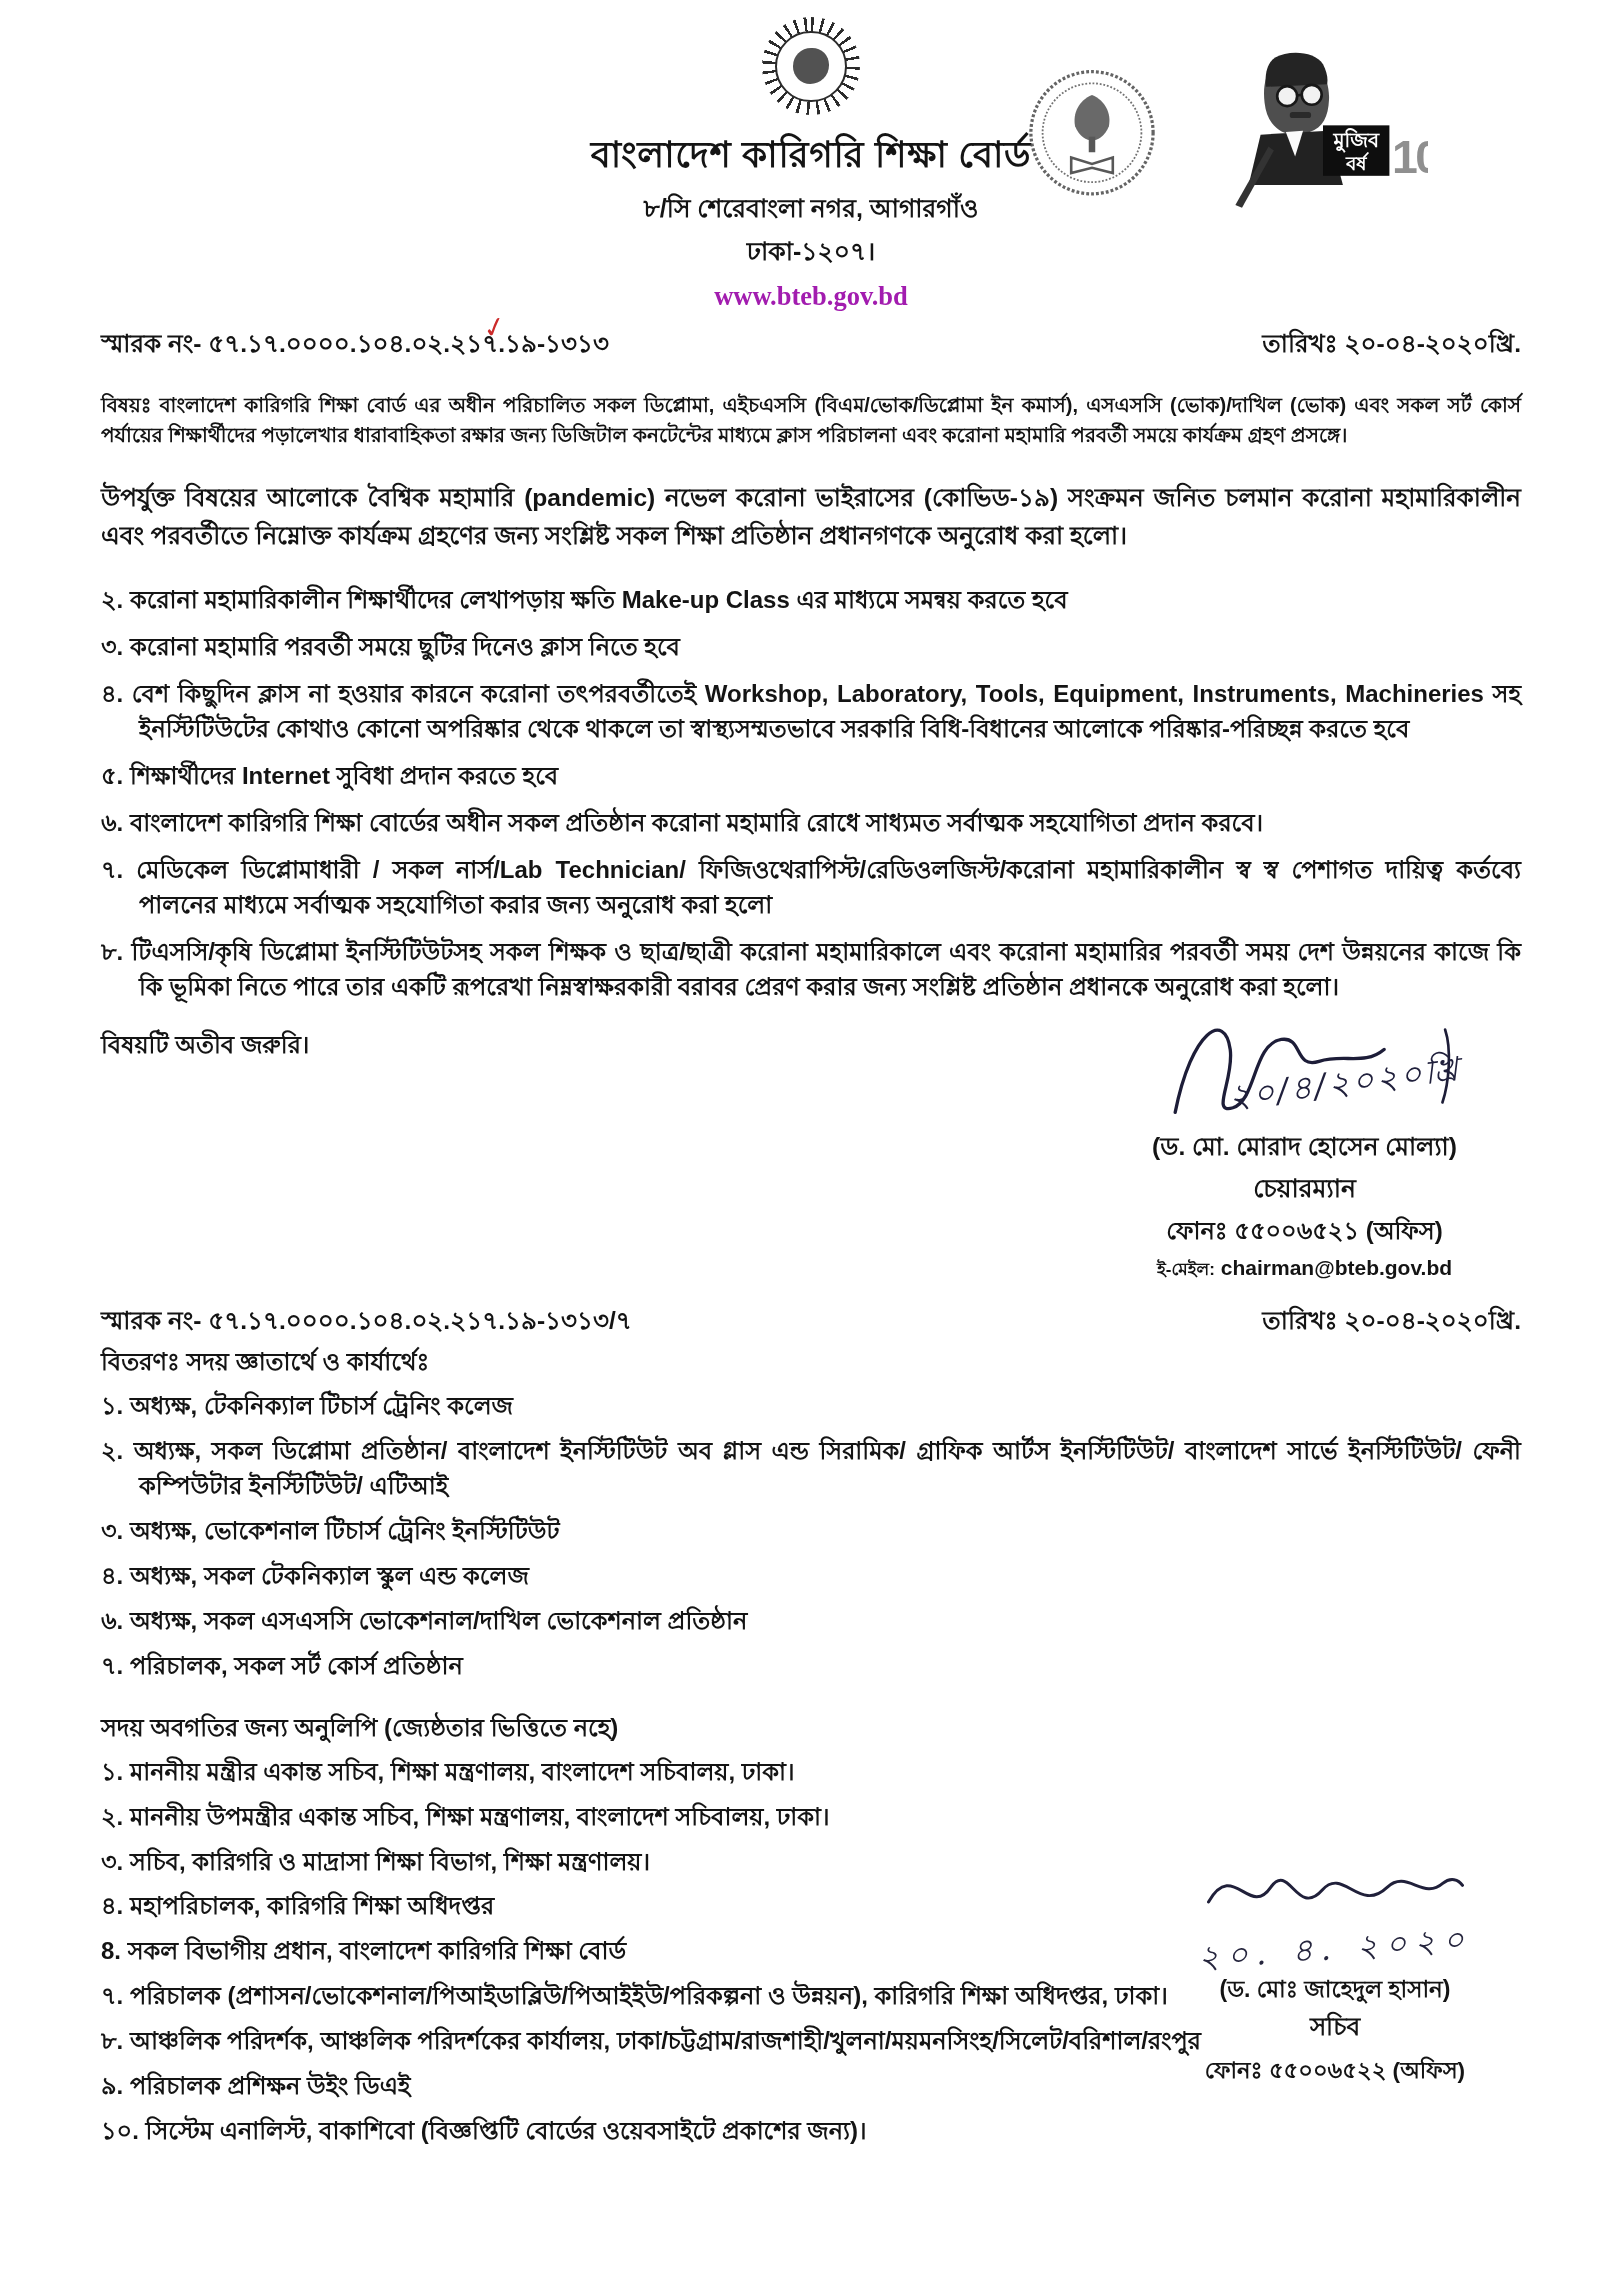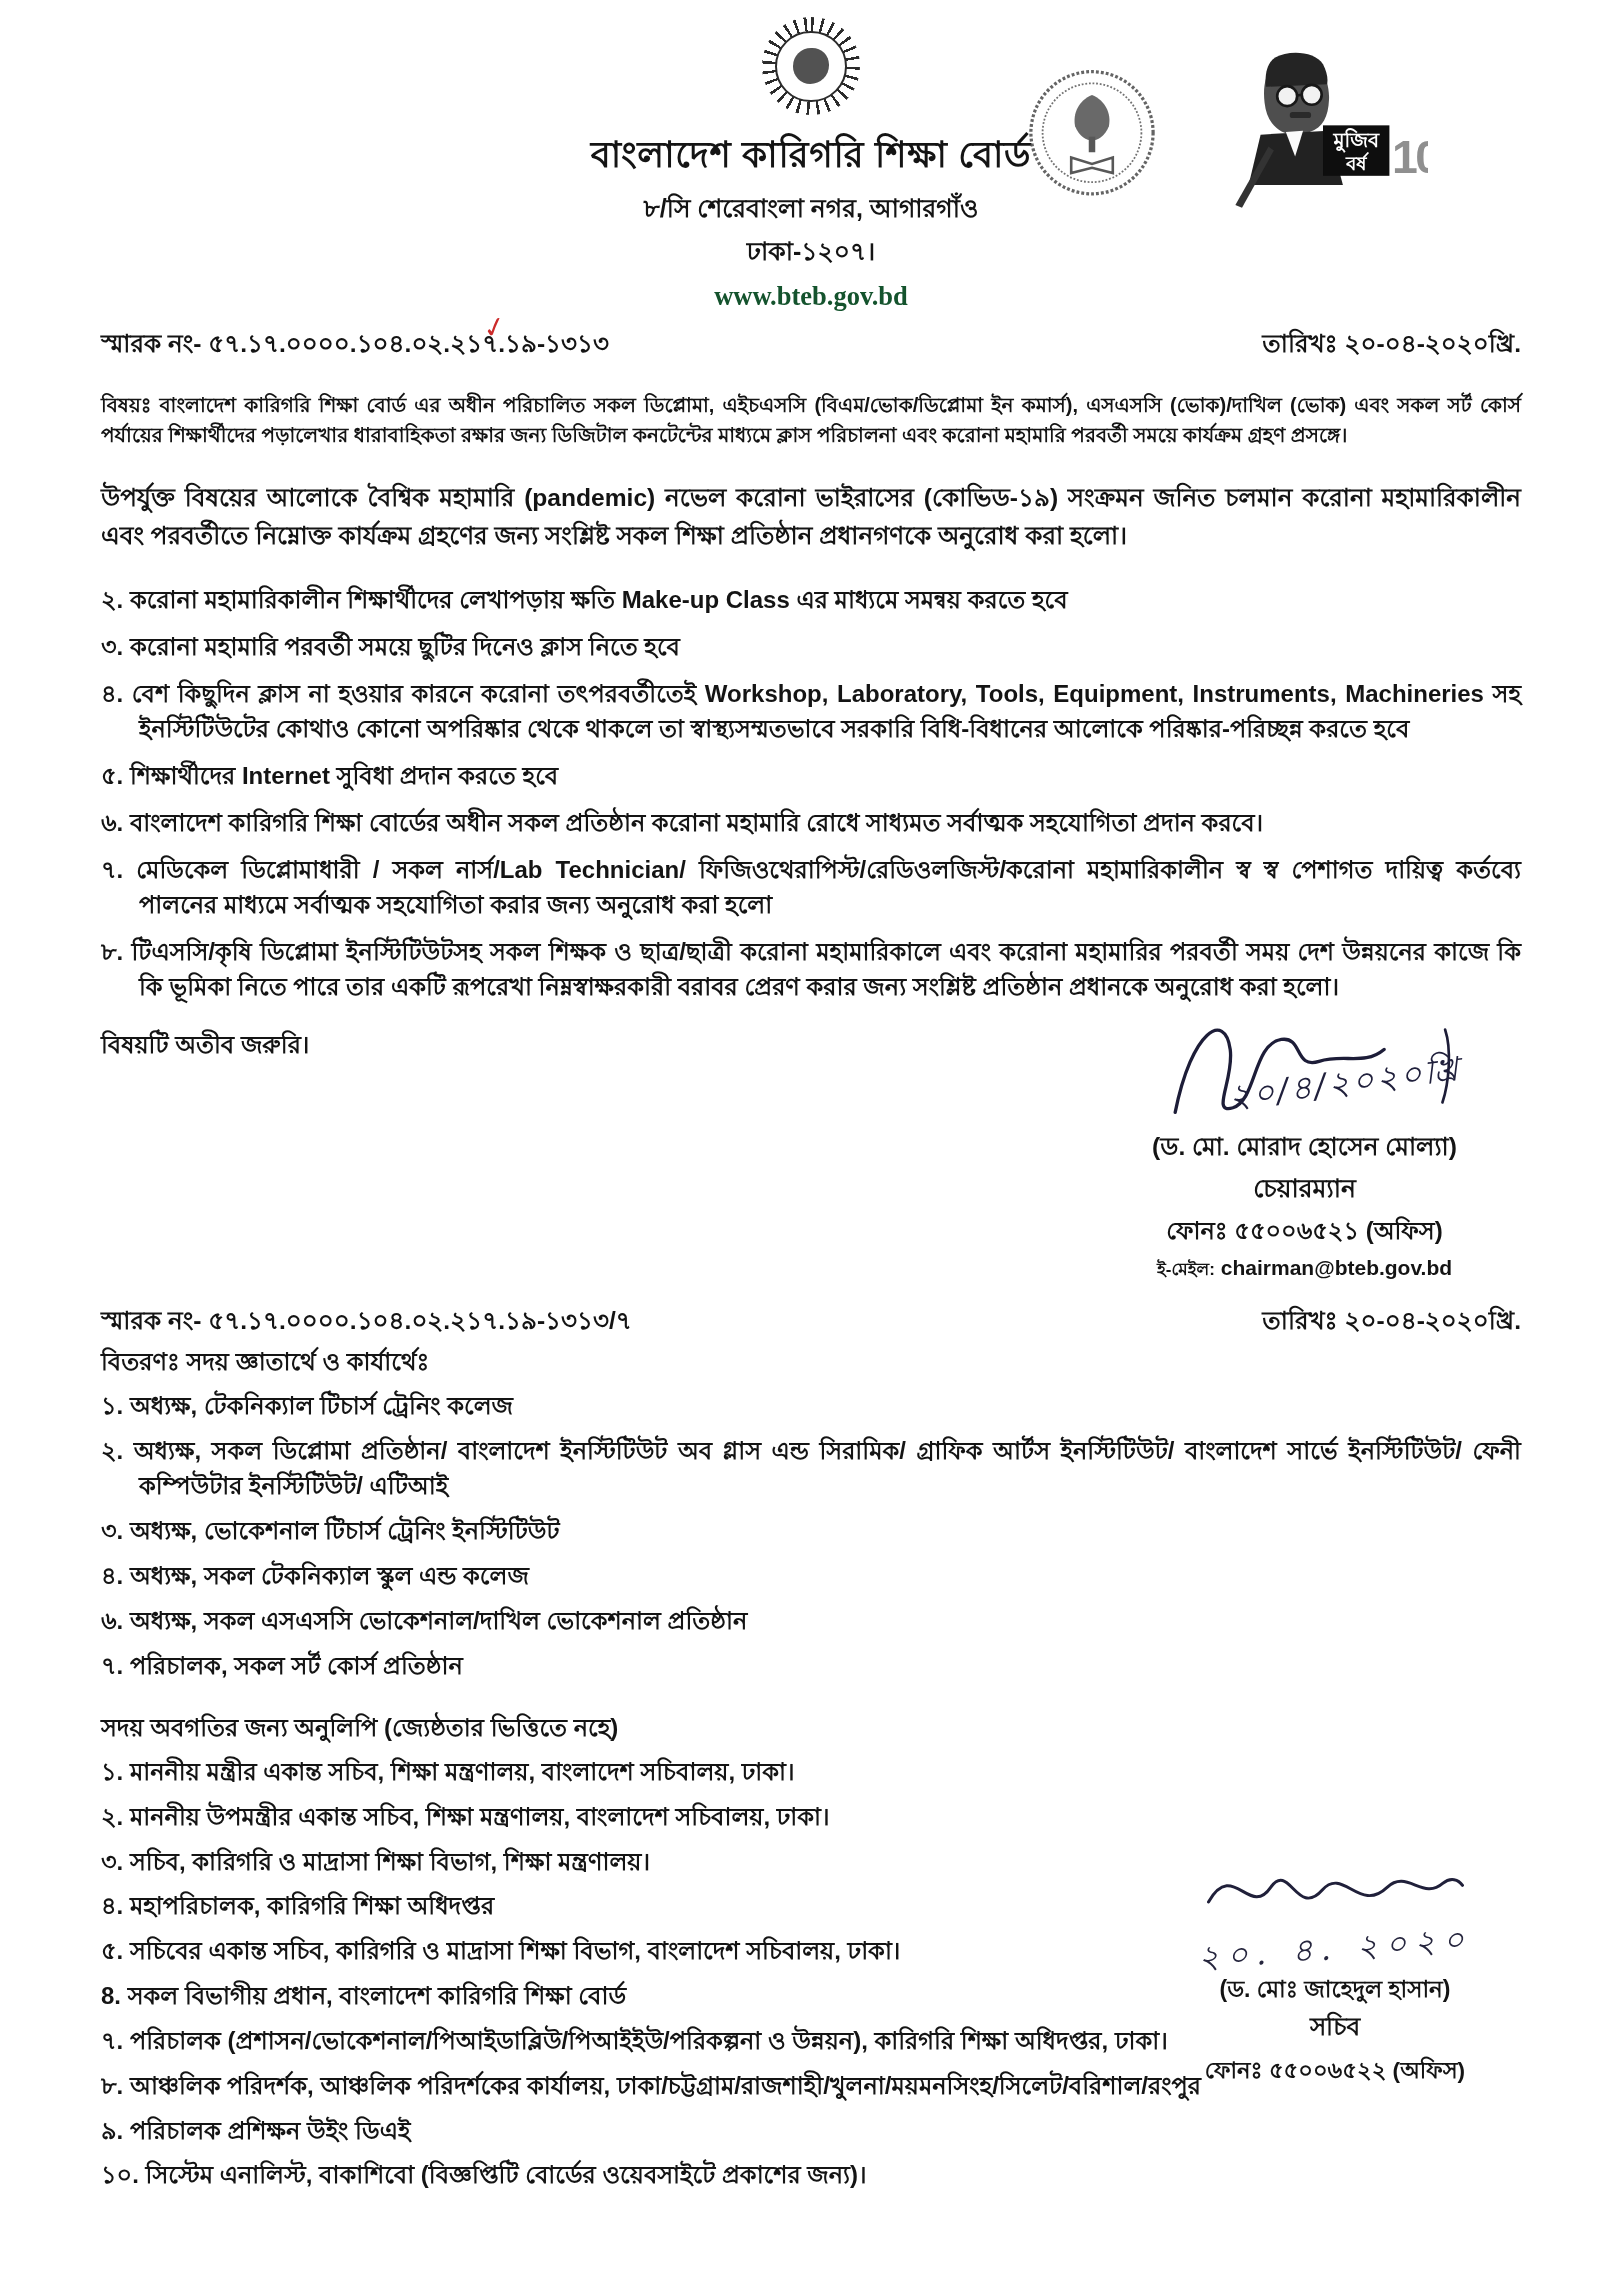--- a/index.html
+++ b/index.html
@@ -31,21 +31,21 @@
     content:""; position:absolute; inset:13.3px; border-radius:50%;
     background:#fff; border:2.7px solid #2b2b2b;
   }
   .seal-starburst::after {
     content:""; position:absolute; inset:31px; border-radius:50% 46% 52% 48%;
     background:#3a3a3a; opacity:.88;
   }
   .org-name { font-size:36px; font-weight:800; margin-top:14.6px; letter-spacing:0.7px; }
   .addr { font-size:25px; margin-top:10.6px; }
   .addr2 { font-size:25px; margin-top:8px; }
-  .website { font-family:"Liberation Serif","DejaVu Serif",serif; font-size:26.5px; margin-top:9.3px; font-weight:700; color:#14532d; }
+  .website { font-family:"Liberation Serif","DejaVu Serif",serif; font-size:26.5px; margin-top:9.3px; font-weight:700; color:#a21caf; }
 
   .seal-round { position:absolute; top:44px; right:364px; width:130px; height:150px; opacity:.85; }
   .mujib-logo { position:absolute; top:30px; right:93px; width:206px; height:166px; }
 
   
   .memo-row { display:flex; justify-content:space-between; align-items:flex-start; position:relative; }
   .memo-row.m1 { margin-top:18.6px; }
   .memo-row.m2 { margin-top:12px; }
   .memo-no, .memo-date { font-size:24.6px; font-weight:700; }
   .red-tick {
@@ -194,21 +194,20 @@
     <div class="li">৭. পরিচালক, সকল সর্ট কোর্স প্রতিষ্ঠান</div>
   </div>
 
   <div class="copies-wrap">
     <div class="copies-heading">সদয় অবগতির জন্য অনুলিপি (জ্যেষ্ঠতার ভিত্তিতে নহে)</div>
     <div class="plain-list">
       <div class="li">১. মাননীয় মন্ত্রীর একান্ত সচিব, শিক্ষা মন্ত্রণালয়, বাংলাদেশ সচিবালয়, ঢাকা।</div>
       <div class="li">২. মাননীয় উপমন্ত্রীর একান্ত সচিব, শিক্ষা মন্ত্রণালয়, বাংলাদেশ সচিবালয়, ঢাকা।</div>
       <div class="li">৩. সচিব, কারিগরি ও মাদ্রাসা শিক্ষা বিভাগ, শিক্ষা মন্ত্রণালয়।</div>
       <div class="li">৪. মহাপরিচালক, কারিগরি শিক্ষা অধিদপ্তর</div>
-      <div class="li">৫. সচিবের একান্ত সচিব, কারিগরি ও মাদ্রাসা শিক্ষা বিভাগ, বাংলাদেশ সচিবালয়, ঢাকা।</div>
       <div class="li">8. সকল বিভাগীয় প্রধান, বাংলাদেশ কারিগরি শিক্ষা বোর্ড</div>
       <div class="li">৭. পরিচালক (প্রশাসন/ভোকেশনাল/পিআইডাব্লিউ/পিআইইউ/পরিকল্পনা ও উন্নয়ন), কারিগরি শিক্ষা অধিদপ্তর, ঢাকা।</div>
       <div class="li">৮. আঞ্চলিক পরিদর্শক, আঞ্চলিক পরিদর্শকের কার্যালয়, ঢাকা/চট্টগ্রাম/রাজশাহী/খুলনা/ময়মনসিংহ/সিলেট/বরিশাল/রংপুর</div>
       <div class="li">৯. পরিচালক প্রশিক্ষন উইং ডিএই</div>
       <div class="li">১০. সিস্টেম এনালিস্ট, বাকাশিবো (বিজ্ঞপ্তিটি বোর্ডের ওয়েবসাইটে প্রকাশের জন্য)।</div>
 
     </div>
 
     <div class="sec-block">
       <svg class="sig-svg" width="279" height="86" viewBox="0 0 420 130">

